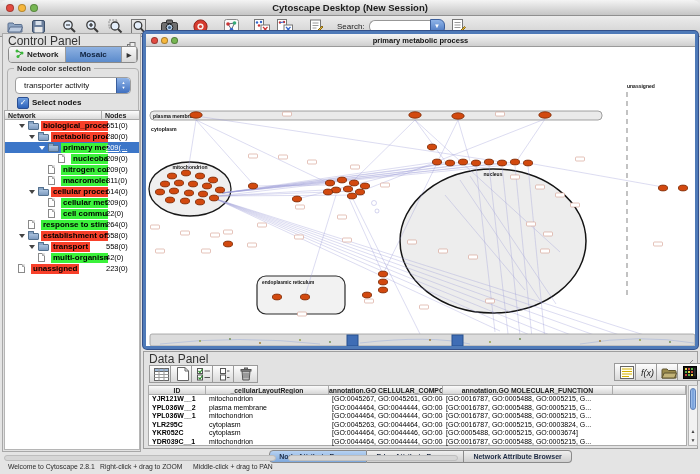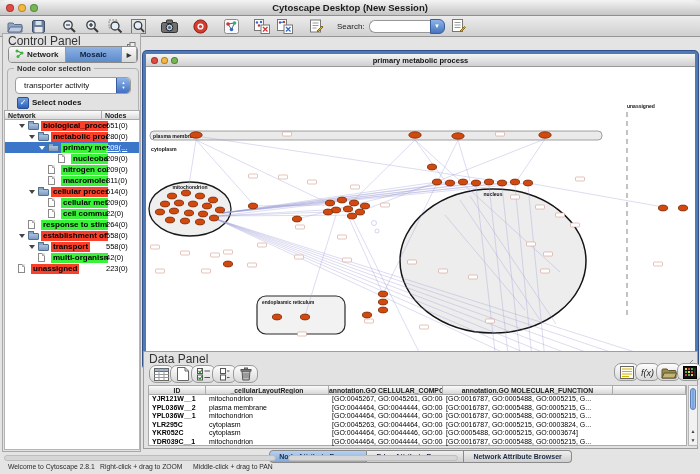--- a/index.html
+++ b/index.html
@@ -65,31 +65,31 @@
   .file:before{content:'';position:absolute;right:-1px;top:-1px;border-style:solid;border-width:0 3px 3px 0;
     border-color:transparent #e2e2e2 #aaa transparent;}
   .tlabel{position:absolute;top:0.5px;height:10px;line-height:10px;font-size:8px;font-weight:bold;color:#000;
     padding:0 2px;white-space:nowrap;overflow:hidden;}
   .hl-green{background:#3bf23b;}
   .hl-red{background:#f8402a;}
   .tcount{position:absolute;left:101px;top:1px;font-size:7.5px;color:#000;white-space:nowrap;}
   .sel .tcount{color:#fff;text-decoration:underline;}
   
   #netwin{left:143px;top:31px;width:555px;height:318px;border:3px solid #4f7ab8;border-radius:4px;
-    background:#fff;box-sizing:border-box;box-shadow:0 0 0 1px #33508a;margin-top:20px;}
+    background:#fff;box-sizing:border-box;box-shadow:0 0 0 1px #33508a;}
   #net-titlebar{position:absolute;left:0;top:0;width:100%;height:13px;
     background:linear-gradient(#f5f5f5,#cfcfcf);border-bottom:1px solid #9a9a9a;box-sizing:border-box;}
   #net-title{position:absolute;width:100%;text-align:center;font-size:7.5px;font-weight:bold;color:#111;line-height:13px;}
   .nlight{position:absolute;width:7px;height:7px;border-radius:50%;top:3px;border:1px solid rgba(0,0,0,.3);box-sizing:border-box;}
   #canvas{position:absolute;left:0;top:13px;width:549px;height:299px;background:#fff;overflow:hidden;}
   #graph-svg{position:absolute;left:0;top:0;}
   
   #dpanel{left:143px;top:351px;width:555px;height:98px;background:#e2e2e2;border:1px solid #9e9e9e;box-sizing:border-box;}
   .mini-btn{position:absolute;width:25px;height:18px;background:linear-gradient(#fdfdfd,#d9d9d9);
-    border:1px solid #9a9a9a;border-radius:7px;display:flex;align-items:center;justify-content:center;box-sizing:border-box;}
+    border:1px solid #9a9a9a;border-radius:0;display:flex;align-items:center;justify-content:center;box-sizing:border-box;}
   #dtable{position:absolute;left:4px;top:33px;width:539px;height:61px;background:#fff;border:1px solid #aaa;box-sizing:border-box;}
   .dth{position:absolute;top:0;height:9px;background:linear-gradient(#fbfbfb,#d6d6d6);border-right:1px solid #aaa;
     border-bottom:1px solid #aaa;font-size:6.8px;font-weight:bold;color:#222;text-align:center;line-height:9px;
     box-sizing:border-box;overflow:hidden;white-space:nowrap;}
   .dtr{position:absolute;height:8.5px;width:100%;}
   .dtd{position:absolute;top:0;height:8.5px;line-height:8.5px;font-size:7px;color:#000;padding-left:3px;
     box-sizing:border-box;overflow:hidden;white-space:nowrap;}
   .dtd.id{font-weight:bold;}
   #dscroll{position:absolute;left:544px;top:33px;width:10px;height:61px;background:#f2f2f2;border:1px solid #b5b5b5;box-sizing:border-box;}
   #dthumb{position:absolute;left:1px;top:2px;width:6px;height:22px;border-radius:3px;

